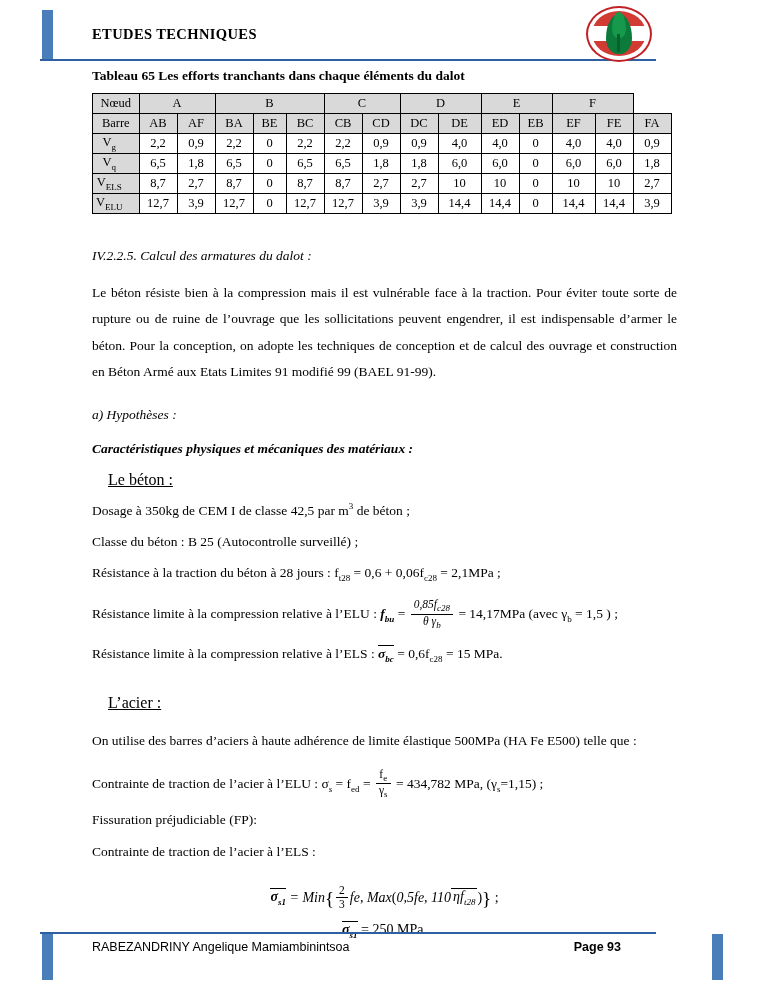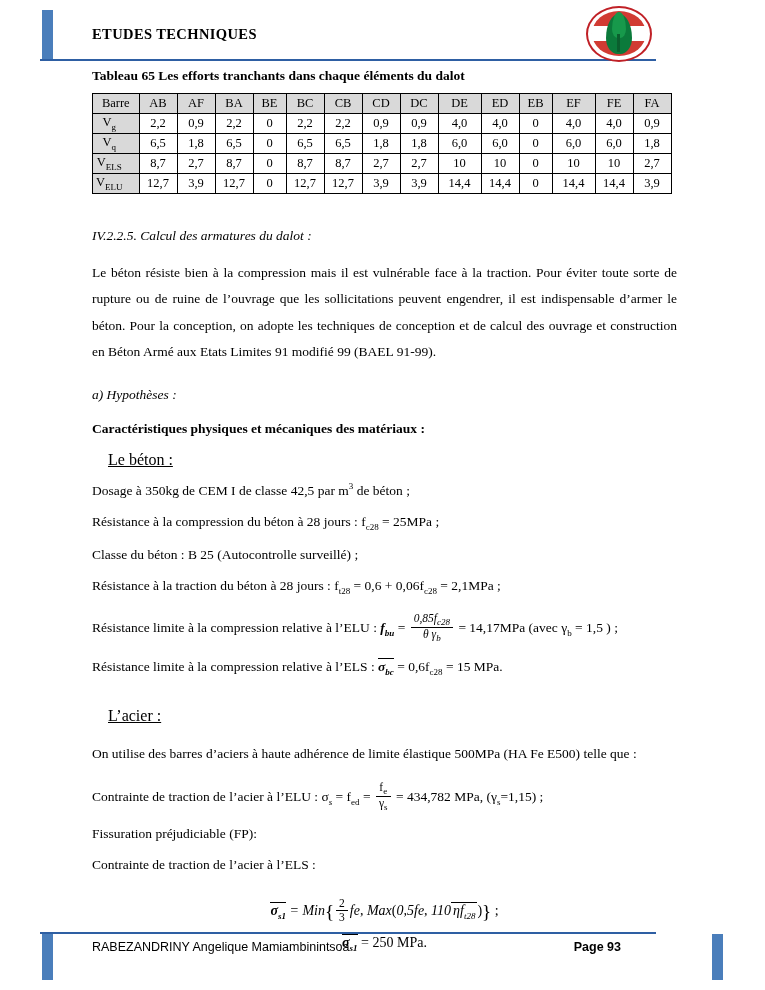--- a/index.html
+++ b/index.html
@@ -184,20 +184,21 @@
   }
   .hyp {
     font-style: italic;
     font-size: 13.5px;
     margin: 22px 0 0 0;
   }
   .bold-head {
     font-weight: bold;
     font-size: 13.5px;
     margin: 18px 0 2px 0;
+    font-style: italic;
   }
   .uline {
     text-decoration: underline;
     font-size: 16px;
     margin: 14px 0 0 16px;
   }
   .line {
     font-size: 13.5px;
     margin: 11px 0 0 0;
     line-height: 1.5;
@@ -272,20 +273,29 @@
           <col style="width:38px">
         <col style="width:38px">
           <col style="width:43px">
         <col style="width:38px">
           <col style="width:33px">
         <col style="width:43px">
         <col style="width:38px">
           <col style="width:38px">
       </colgroup>
       <tbody>
+        <tr>
+          <td class="hdr">Nœud</td>
+          <td class="hdr" colspan="2">A</td>
+          <td class="hdr" colspan="3">B</td>
+          <td class="hdr" colspan="2">C</td>
+          <td class="hdr" colspan="2">D</td>
+          <td class="hdr" colspan="2">E</td>
+          <td class="hdr" colspan="2">F</td>
+        </tr>
         <tr>
           <td class="hdr">Barre</td>
           <td class="hdr">AB</td>
           <td class="hdr">AF</td>
           <td class="hdr">BA</td>
           <td class="hdr">BE</td>
           <td class="hdr">BC</td>
           <td class="hdr">CB</td>
           <td class="hdr">CD</td>
           <td class="hdr">DC</td>
@@ -378,23 +388,20 @@
     <div class="hyp">a) Hypothèses :</div>
 
     <div class="bold-head">Caractéristiques physiques et mécaniques des matériaux :</div>
 
     <div class="uline">Le béton :</div>
 
     <div class="line">
       <span>Dosage à 350kg de CEM I de classe 42,5 par m</span><span class="sup">3</span><span> de béton ;</span>
     </div>
 
-    <div class="line">
-      <span>Résistance à la compression du béton à 28 jours : f</span><span class="sub">c28</span><span> = 25MPa ;</span>
-    </div>
 
     <div class="line">Classe du béton : B 25 (Autocontrolle surveillé) ;</div>
 
     <div class="line">
       <span>Résistance à la traction du béton à 28 jours : f</span><span class="sub">t28</span><span> = 0,6 + 0,06f</span><span class="sub">c28</span><span> = 2,1MPa ;</span>
     </div>
 
     <div class="line-tall">
       <span>Résistance limite à la compression relative à l’ELU : </span><span class="mb">f</span><span class="sub mb">bu</span>
       <span>=</span>

